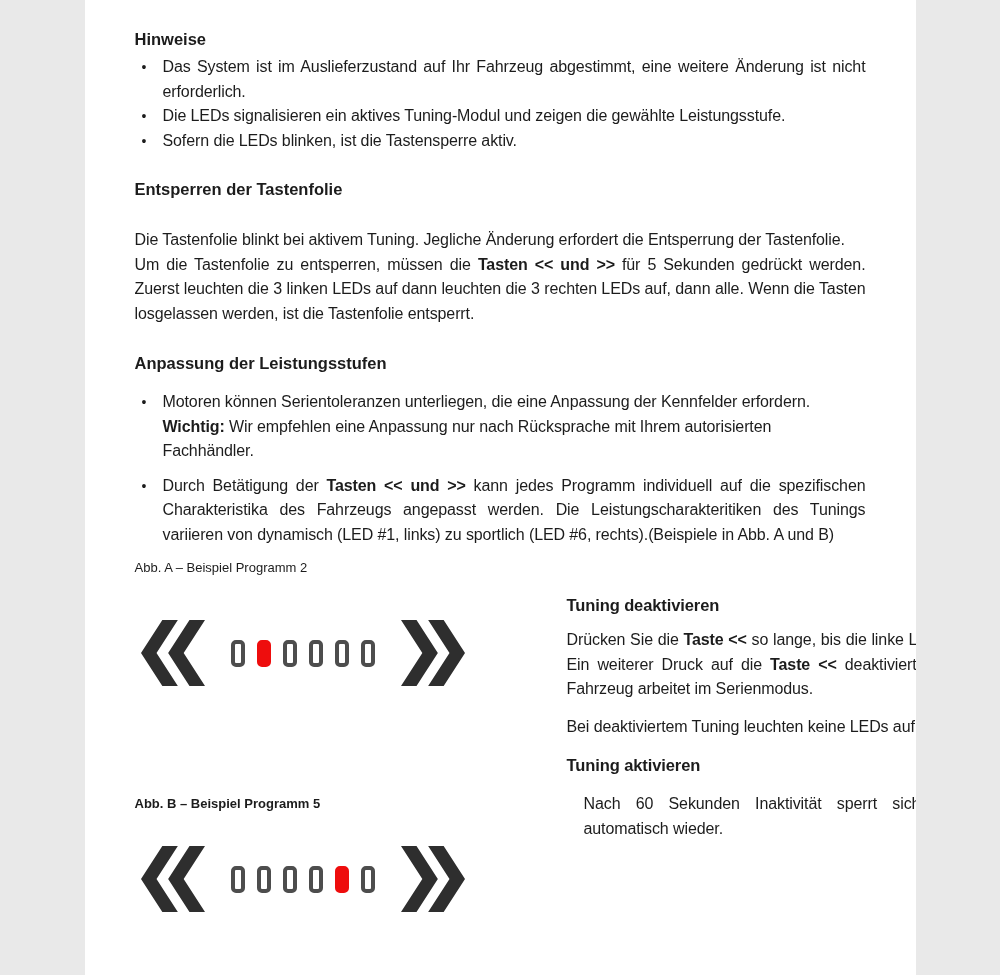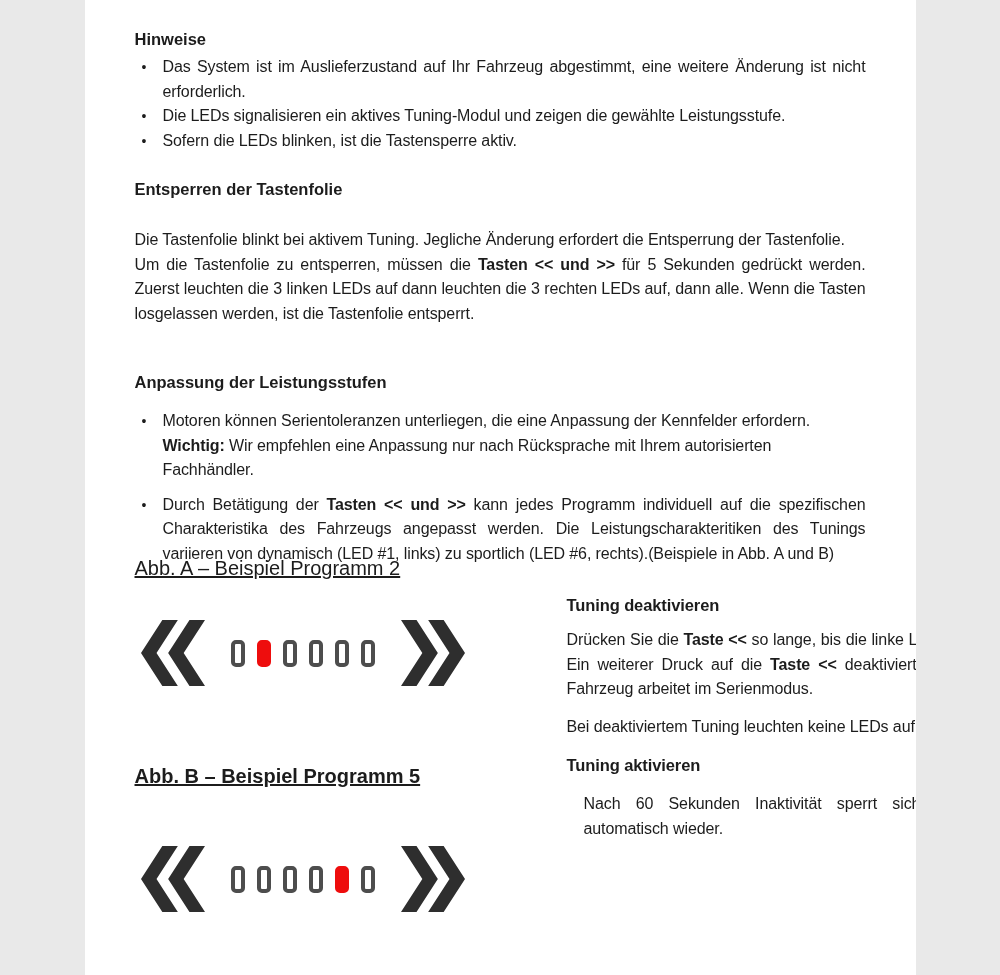--- a/index.html
+++ b/index.html
@@ -22,26 +22,26 @@
   ul.bullets{margin:6px 0 0 0;padding:0;list-style:none;}
   ul.bullets li{display:flex;}
   ul.anp{margin-top:17px;}
   ul.anp li + li{margin-top:10px;}
   .marker{flex:0 0 28px;padding-left:7px;box-sizing:border-box;font-size:14px;}
   .li-text{flex:1;}
 
   .h-entsperren{margin-top:27px;}
   .p-line1{margin:29px 0 0 0;}
   .p-cont{margin:0;}
-  .h-anpassung{margin-top:47px;}
+  .h-anpassung{margin-top:28px;}
 
   
-  .fig-label{position:absolute;left:50px;font-size:20px;line-height:20px;text-decoration:underline;}
+  .fig-label{position:absolute;left:50px;font-size:13px;line-height:20px;}
   .fig-label.a{top:558px;}
-  .fig-label.b{top:766px;}
+  .fig-label.b{top:794px;}
   .figure{position:absolute;left:56px;display:flex;align-items:center;gap:26px;}
   .figure.a{top:620px;}
   .figure.b{top:846px;}
   .chevron-svg{display:block;color:var(--chevron,#2e2e2e);}
   .led-row{display:flex;gap:12px;align-items:center;}
   .led{
     width:14px;height:27px;box-sizing:border-box;
     border:4px solid var(--led-outline,#4d4d4d);
     border-radius:5px;background:#ffffff;
   }

